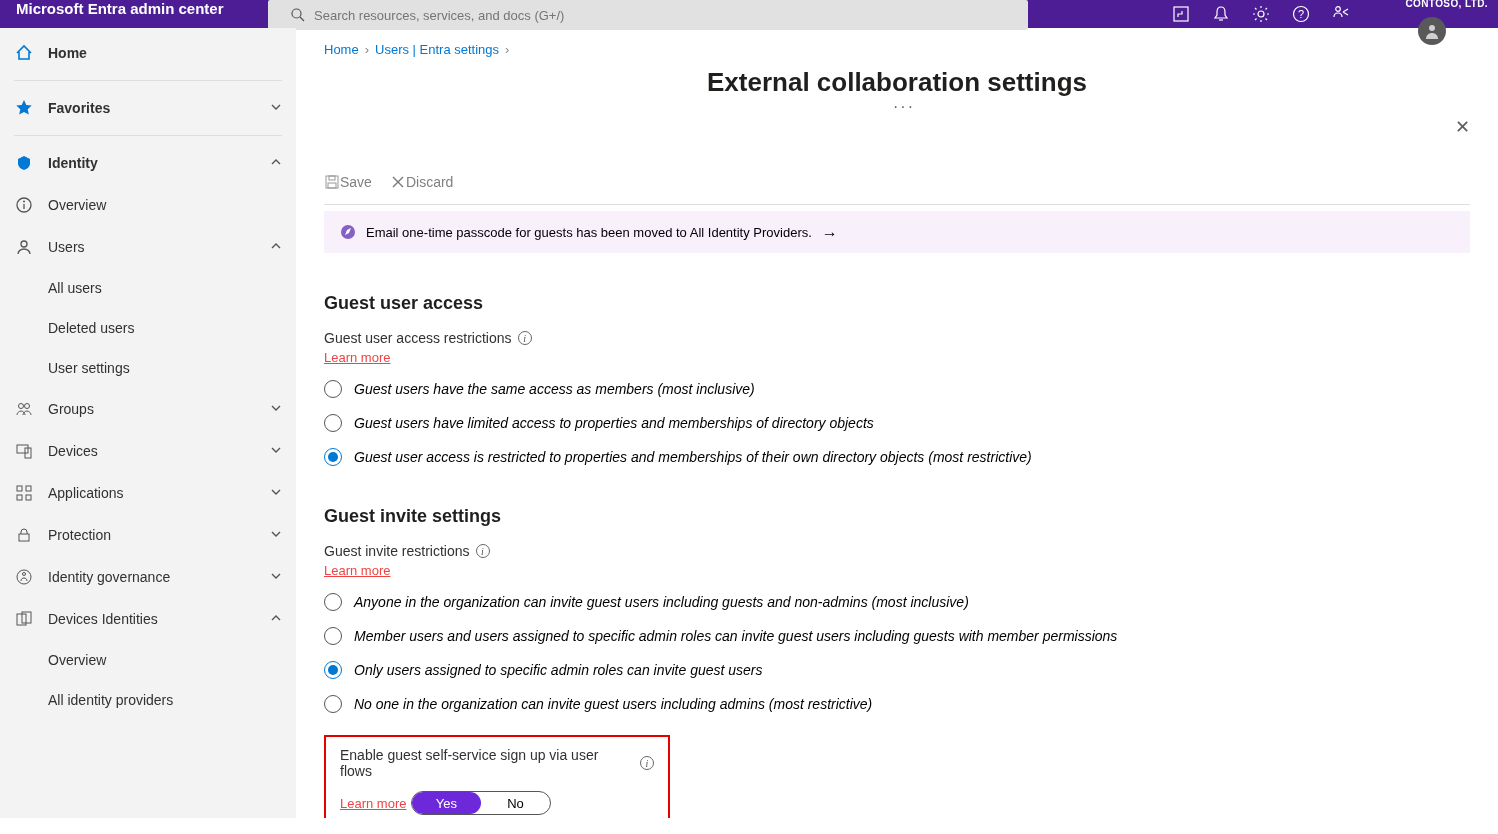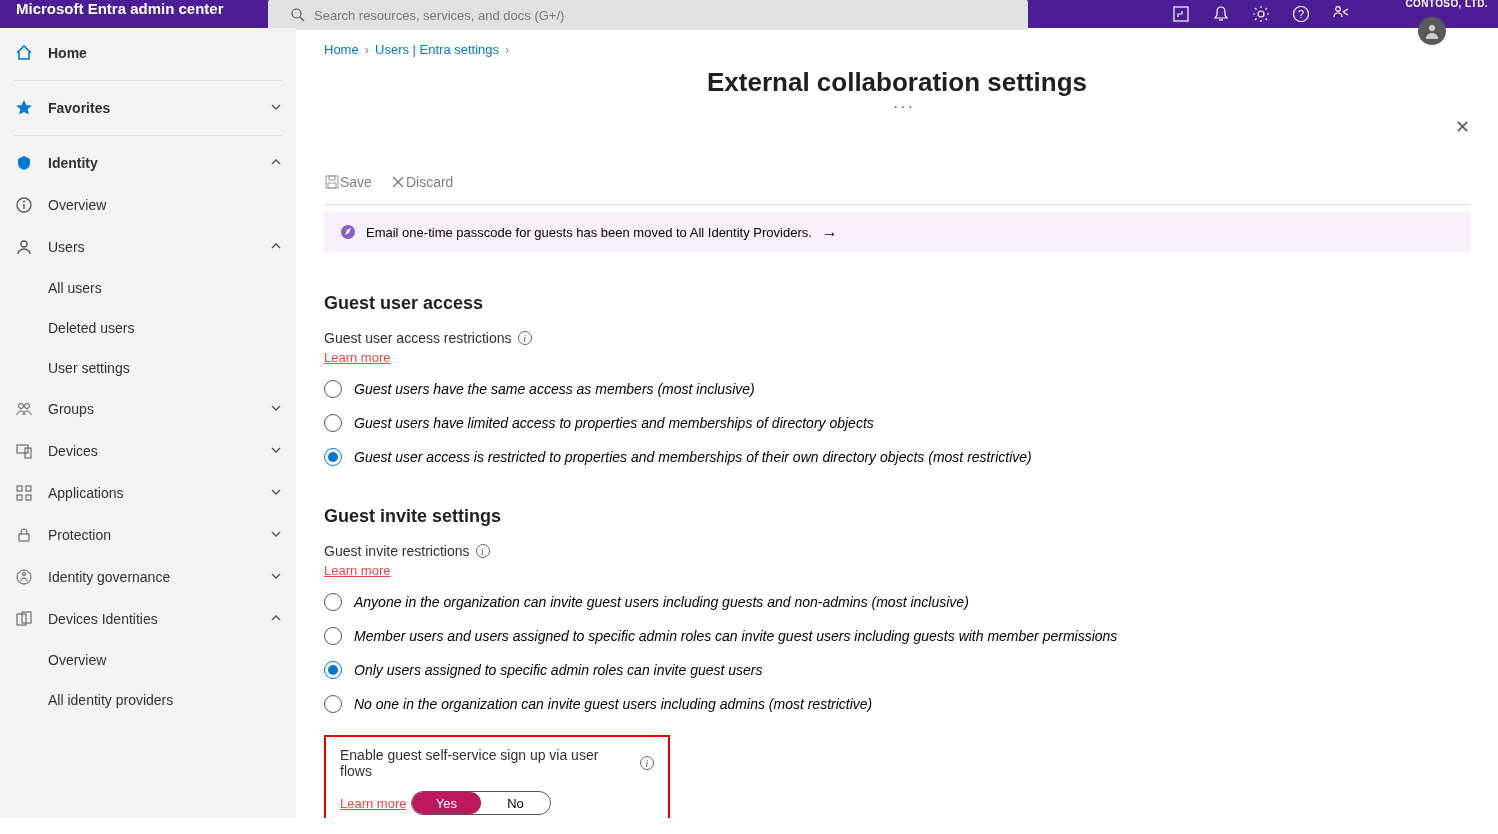--- a/index.html
+++ b/index.html
@@ -53,21 +53,21 @@
     .radios { margin-top: 14px; display:flex; flex-direction:column; gap: 16px; font-style: italic; }
     .radio { display:flex; align-items:center; gap: 12px; font-size:14px; }
     .rcircle { width:18px; height:18px; border-radius:50%; border:1px solid #555; display:flex; align-items:center; justify-content:center; flex-shrink:0; }
     .rcircle.sel { border-color:#0078d4; }
     .rcircle.sel::after { content:""; width:10px; height:10px; border-radius:50%; background:#0078d4; }
 
     .highlight-box { border: 2px solid #e60000; padding: 10px 14px 16px 14px; margin-top: 22px; width: 346px; }
 
     .pill { display:inline-flex; width:140px; height:24px; border:1px solid #555; border-radius: 14px; margin-top:12px; overflow:hidden; font-size:13px; }
     .pill .half { flex:1; display:flex; align-items:center; justify-content:center; }
-    .pill .on { background:#be185d; color:#fff; border-radius: 14px; }
+    .pill .on { background:#6d28d9; color:#fff; border-radius: 14px; }
 
     .info-i { width:14px; height:14px; border:1px solid #666; border-radius:50%; display:inline-flex; align-items:center; justify-content:center; font-size:10px; color:#555; font-style: italic; font-family: serif; }
     .arrow-r { font-size: 16px; }
   </style>
 </head>
 <body>
 
 <div class="topbar">
   <div class="brand">Microsoft Entra admin center</div>
   <div class="search">

